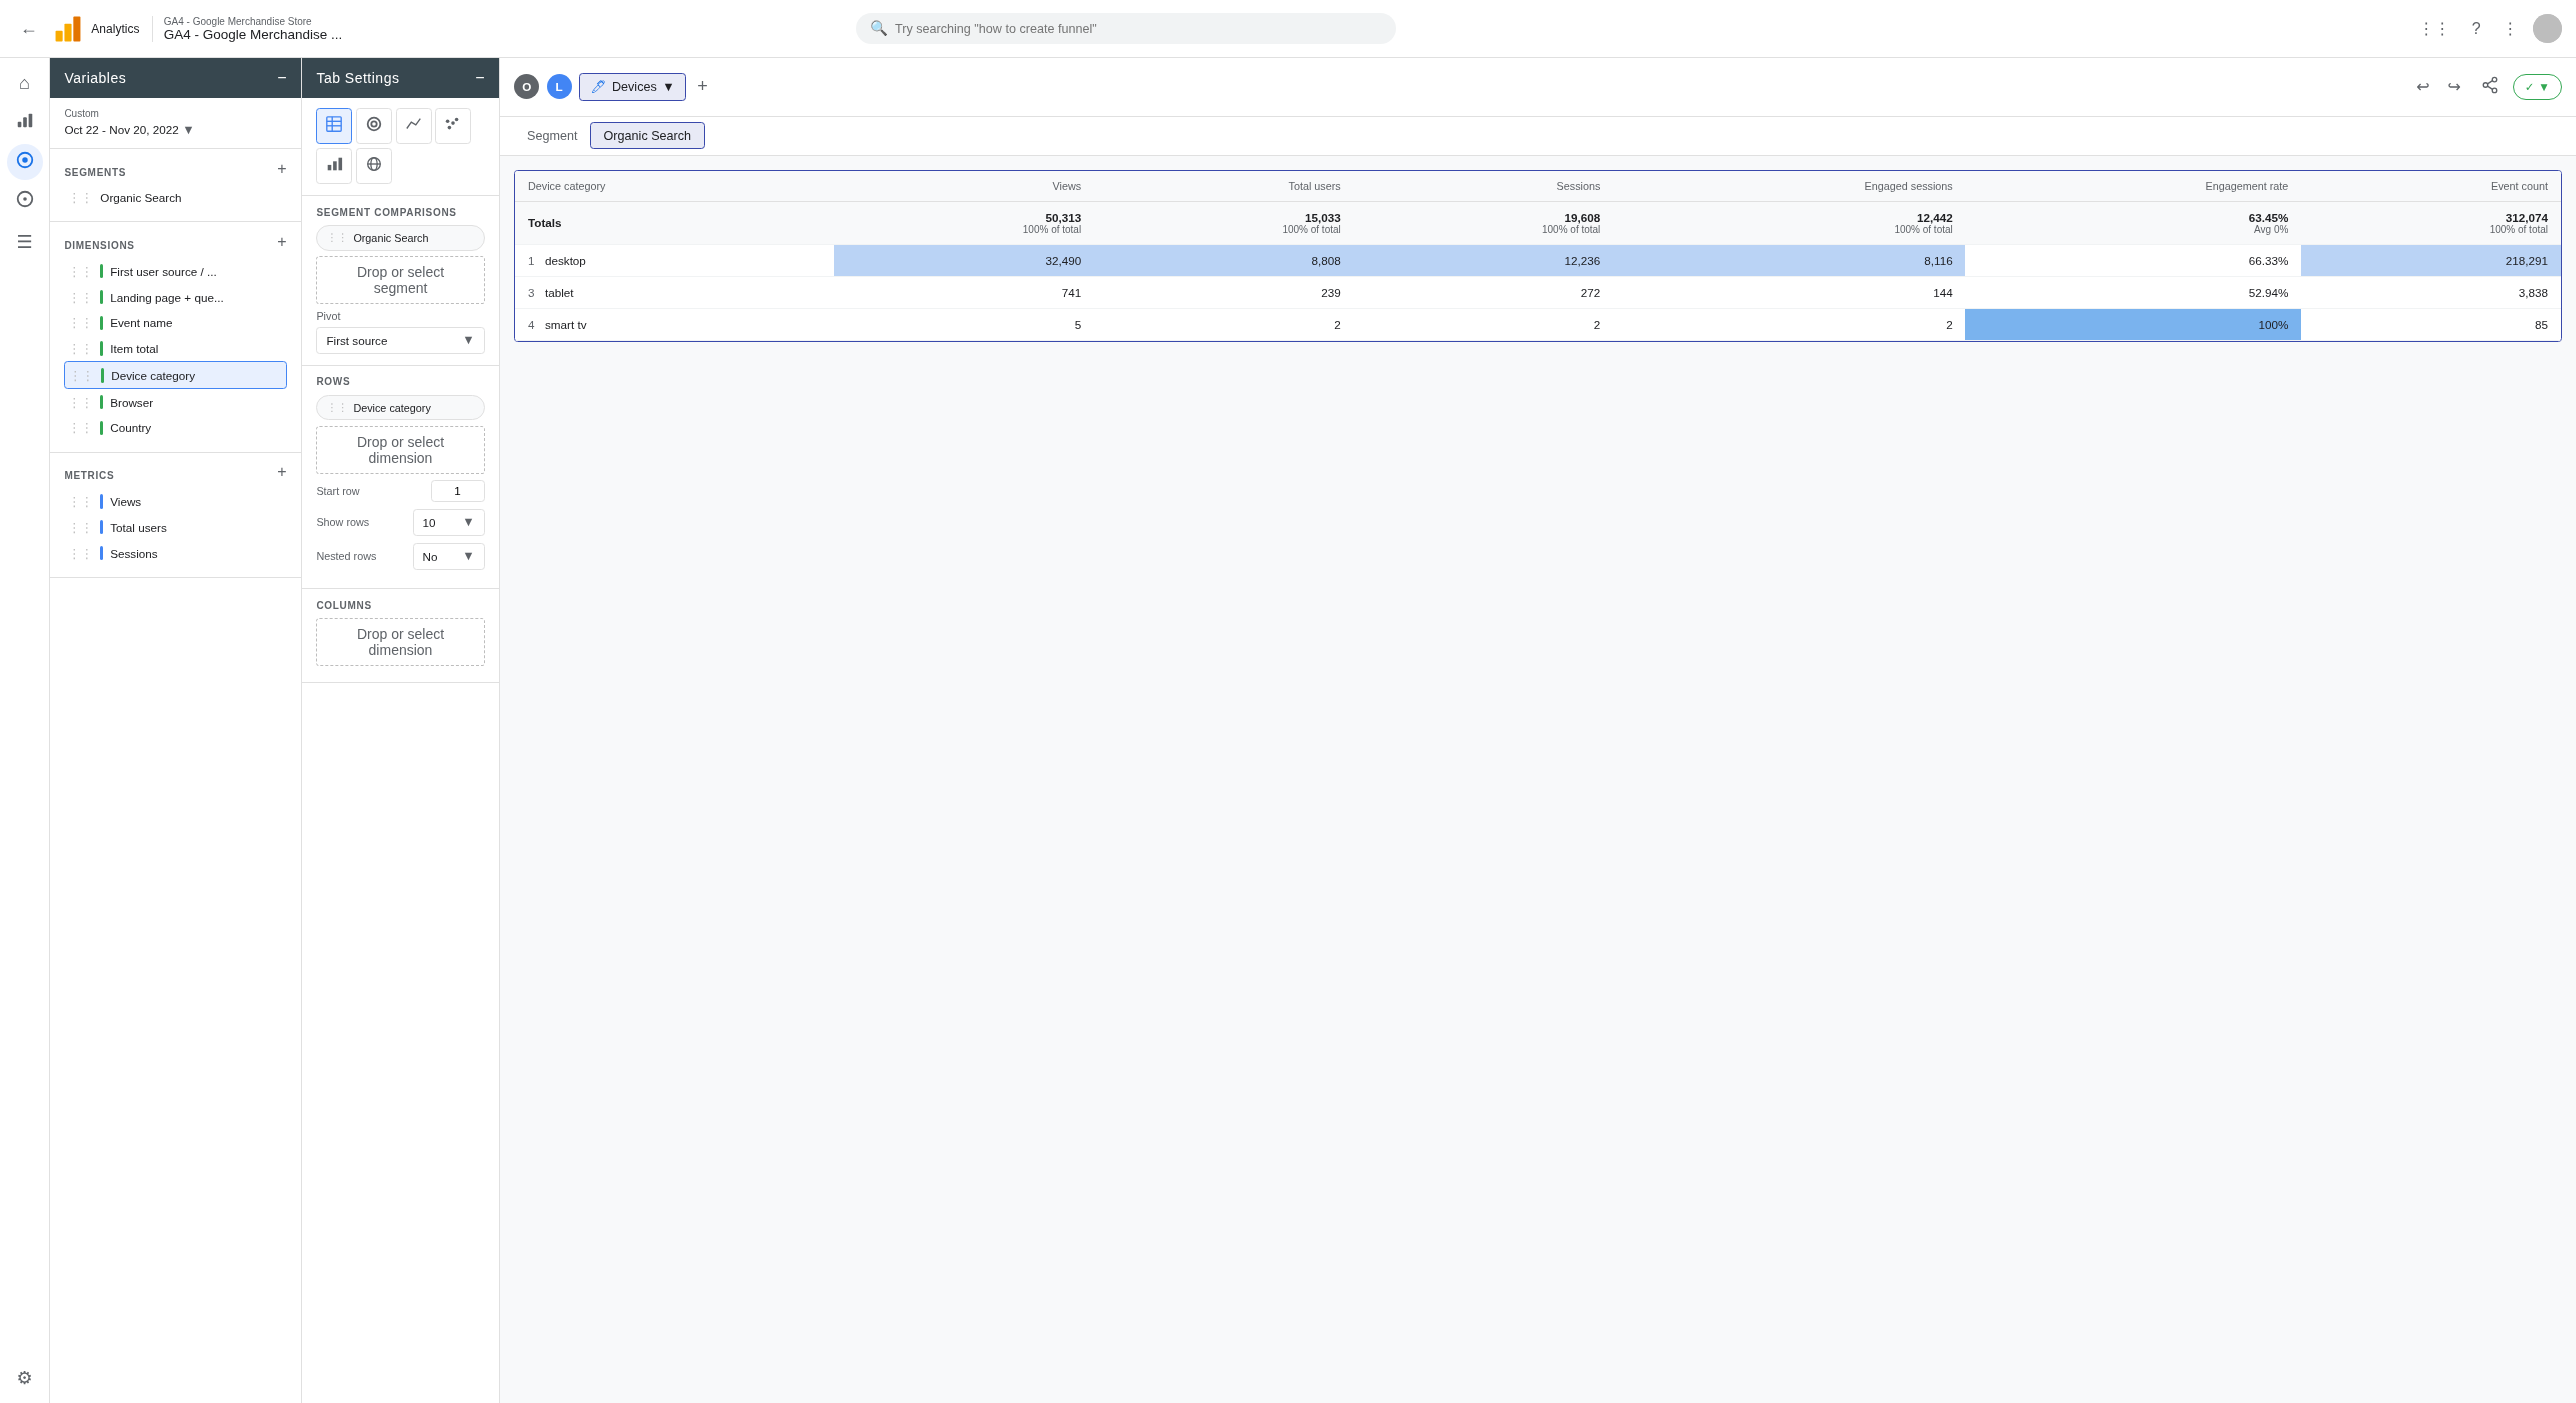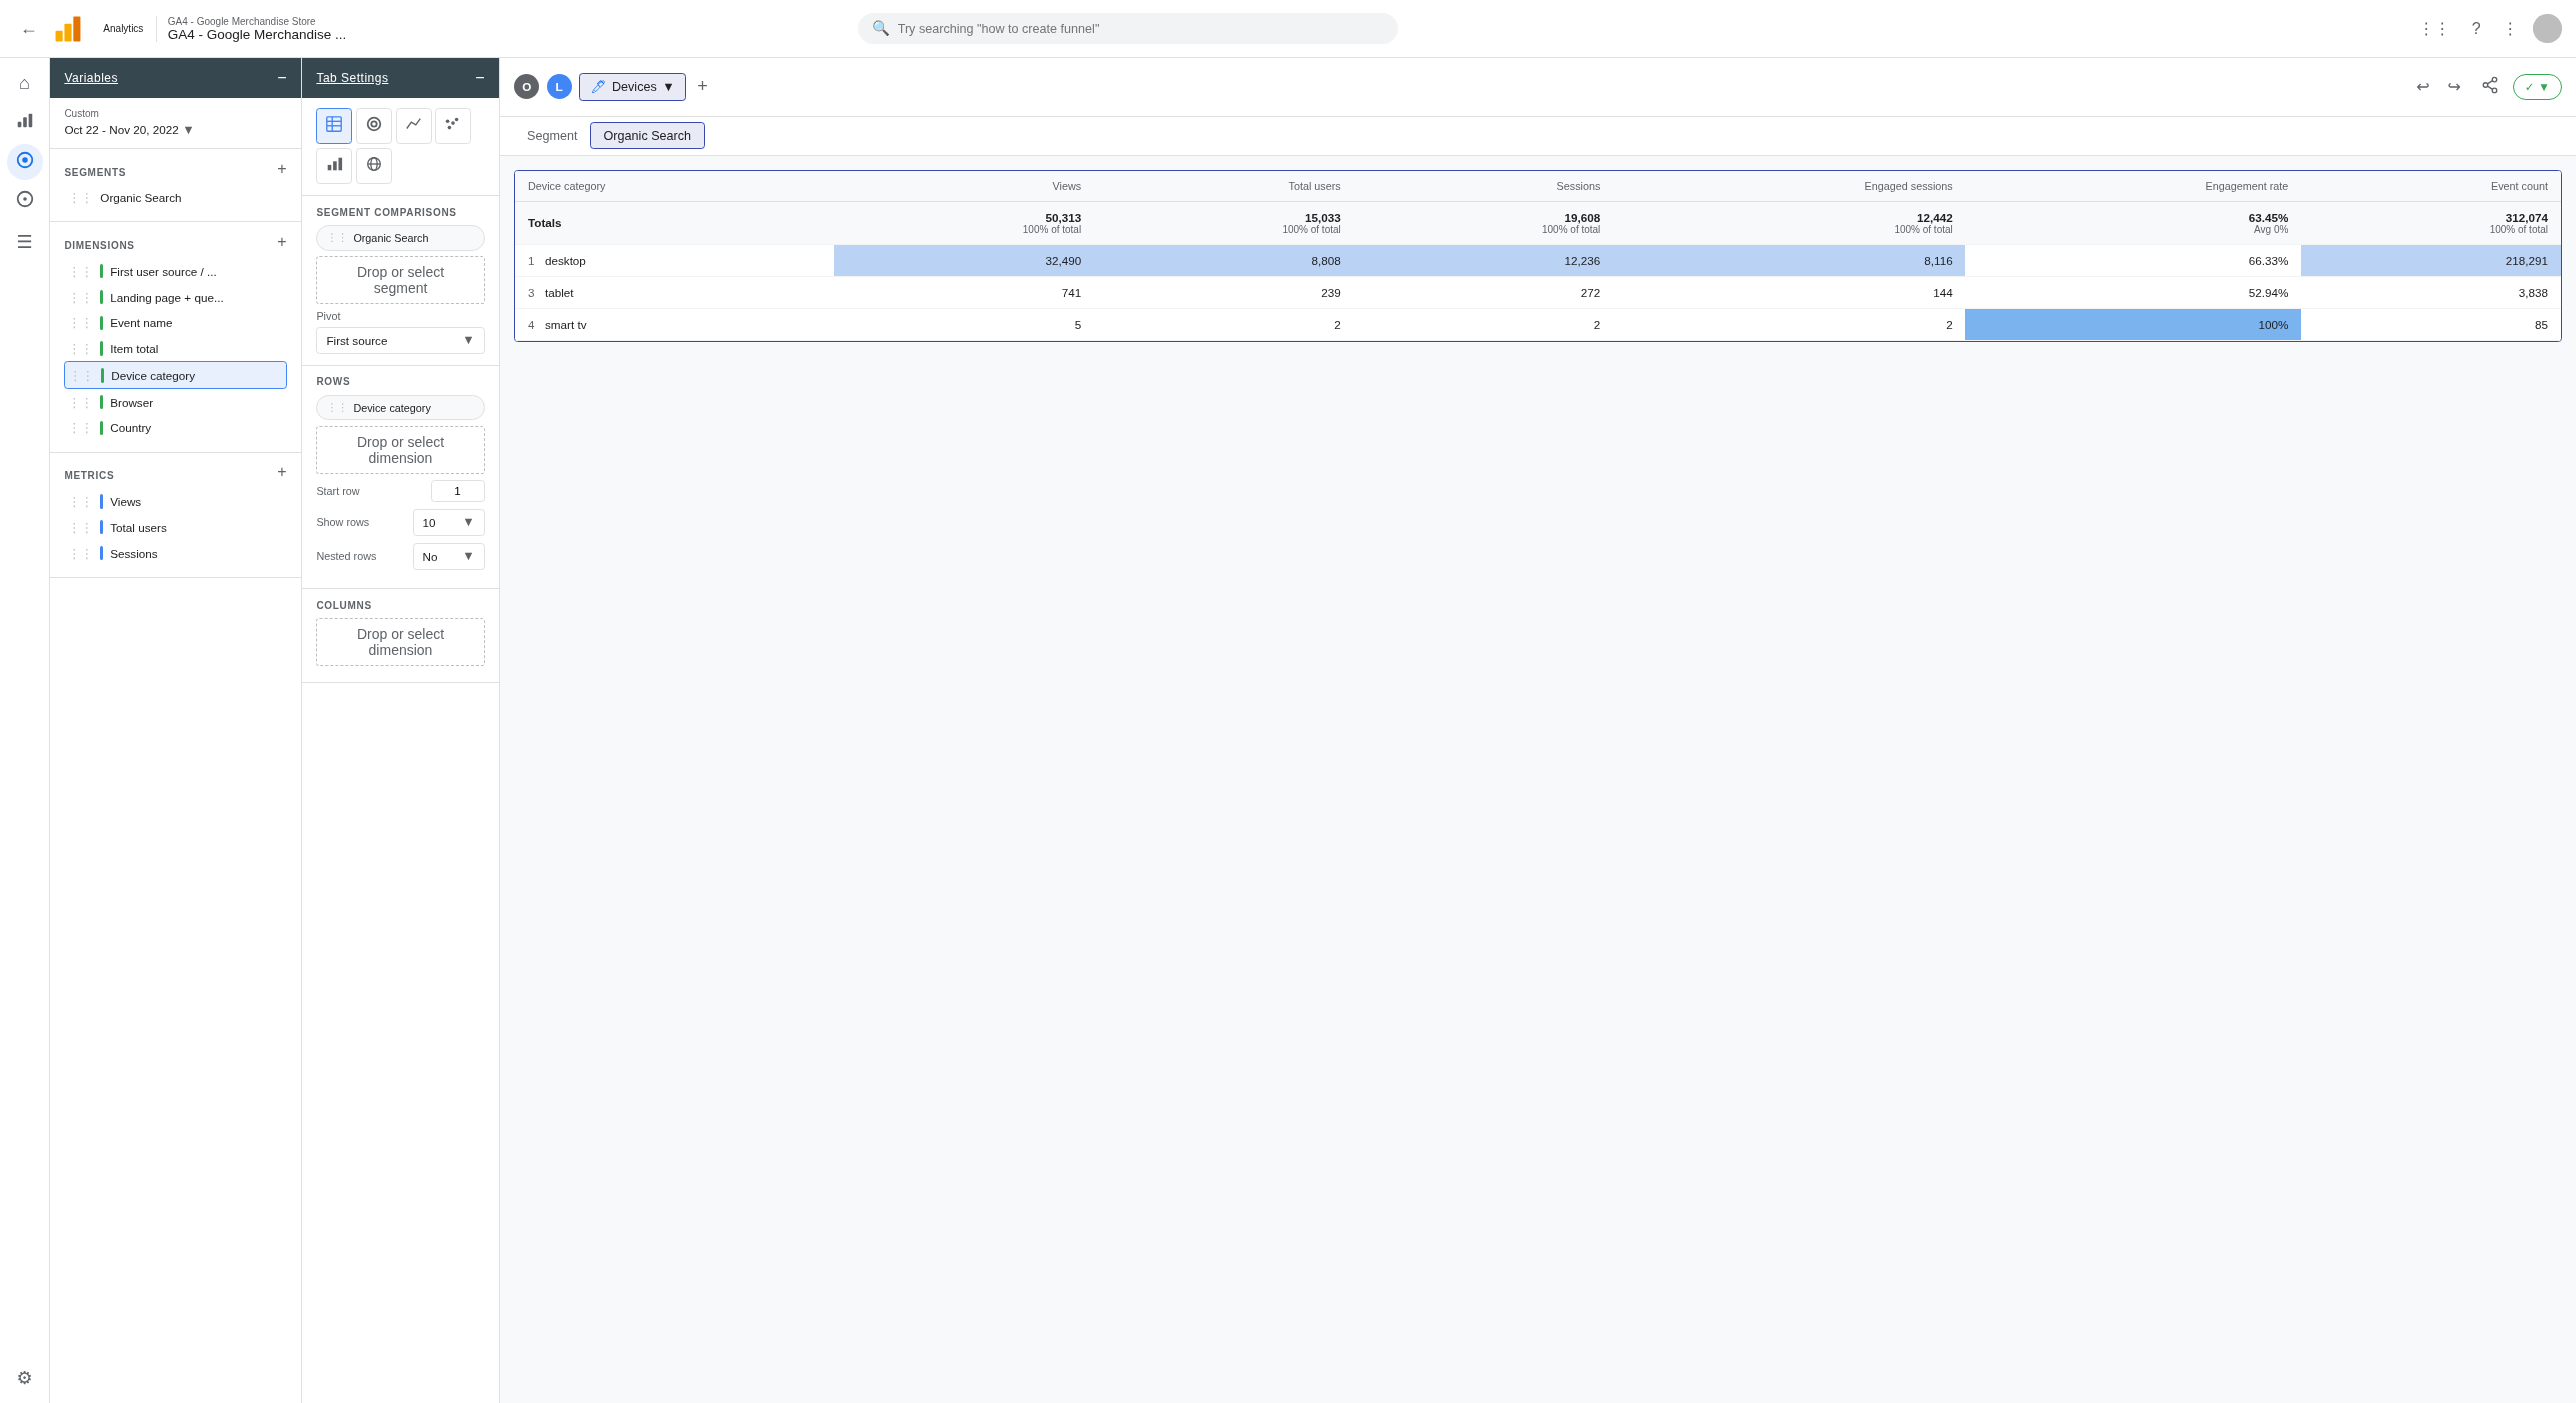--- a/index.html
+++ b/index.html
@@ -6,21 +6,21 @@
     body { font-family: 'Google Sans', Arial, sans-serif; background: #f8f9fa; font-size: 11.7px; color: #202124; overflow: hidden; }
 
     .app-container { display: flex; flex-direction: column; height: 100vh; width: 100%; }
 
     
     .topbar { display: flex; align-items: center; background: #fff; border-bottom: 0.9px solid #e0e0e0; height: 58px; padding: 0 14.4px; gap: 10.8px; flex-shrink: 0; }
     .topbar-left { display: flex; align-items: center; gap: 9px; }
     .back-btn { background: none; border: none; cursor: pointer; color: #5f6368; font-size: 18px; padding: 5.4px; border-radius: 50%; }
     .analytics-logo { display: flex; align-items: center; gap: 7.2px; }
     .logo-icon { width: 32px; height: 32px; }
-    .analytics-title { font-size: 10px; font-weight: 500; color: #202124; margin-left: 12px; }
+    .analytics-title { font-size: 12px; font-weight: 500; color: #202124; }
     .property-info { display: flex; flex-direction: column; border-left: 0.9px solid #e0e0e0; padding-left: 10.8px; margin-left: 3.6px; }
     .property-name { font-size: 10px; color: #5f6368; }
     .property-title { font-size: 13.5px; color: #202124; font-weight: 500; max-width: 198px; overflow: hidden; text-overflow: ellipsis; white-space: nowrap; }
     .topbar-search { flex: 1; max-width: 540px; margin: 0 auto; }
     .search-box { display: flex; align-items: center; background: #f1f3f4; border-radius: 21.6px; padding: 7.2px 14.4px; gap: 7.2px; width: 100%; }
     .search-icon { color: #5f6368; font-size: 14.4px; }
     .search-input { background: none; border: none; outline: none; font-size: 12.6px; color: #202124; width: 100%; }
     .topbar-right { display: flex; align-items: center; gap: 7.2px; margin-left: auto; }
     .icon-btn { background: none; border: none; cursor: pointer; color: #5f6368; font-size: 16px; padding: 7.2px; border-radius: 50%; }
     .avatar { width: 29px; height: 29px; border-radius: 50%; background: #bdbdbd; overflow: hidden; }
@@ -30,21 +30,21 @@
 
     
     .nav-sidebar { width: 50px; background: #fff; border-right: 0.9px solid #e0e0e0; display: flex; flex-direction: column; align-items: center; padding-top: 7.2px; gap: 3.6px; flex-shrink: 0; }
     .nav-icon-btn { width: 36px; height: 36px; display: flex; align-items: center; justify-content: center; border-radius: 50%; cursor: pointer; color: #5f6368; font-size: 18px; border: none; background: none; }
     .nav-icon-btn.active { background: #e8f0fe; color: #1a73e8; }
     .nav-icon-btn.bottom { margin-top: auto; margin-bottom: 7.2px; }
 
     
     .variables-panel { width: 252px; background: #fff; border-right: 0.9px solid #e0e0e0; display: flex; flex-direction: column; overflow-y: auto; flex-shrink: 0; }
     .panel-header { display: flex; align-items: center; justify-content: space-between; padding: 10.8px 14.4px; background: #37474f; color: #fff; }
-    .panel-title { font-size: 12px; font-weight: 500; letter-spacing: 0.5px; text-decoration: underline; }
+    .panel-title { font-size: 14px; font-weight: 500; letter-spacing: 0.5px; }
     .panel-close { background: none; border: none; color: #fff; cursor: pointer; font-size: 16px; }
     .date-section { padding: 10.8px 14.4px; border-bottom: 0.9px solid #e0e0e0; }
     .date-label { font-size: 10px; color: #5f6368; margin-bottom: 3.6px; }
     .date-range { display: flex; align-items: center; gap: 3.6px; font-size: 11.7px; color: #202124; cursor: pointer; }
     .date-range-arrow { color: #5f6368; font-size: 12.6px; }
 
     .section { padding: 10.8px 14.4px; border-bottom: 0.9px solid #e0e0e0; }
     .section-header { display: flex; align-items: flex-end; justify-content: space-between; margin-bottom: 7.2px; }
     .section-title { font-size: 10px; font-weight: 600; color: #5f6368; letter-spacing: 0.7px; text-transform: uppercase; }
     .add-btn { background: none; border: none; cursor: pointer; color: #5f6368; font-size: 16px; }

